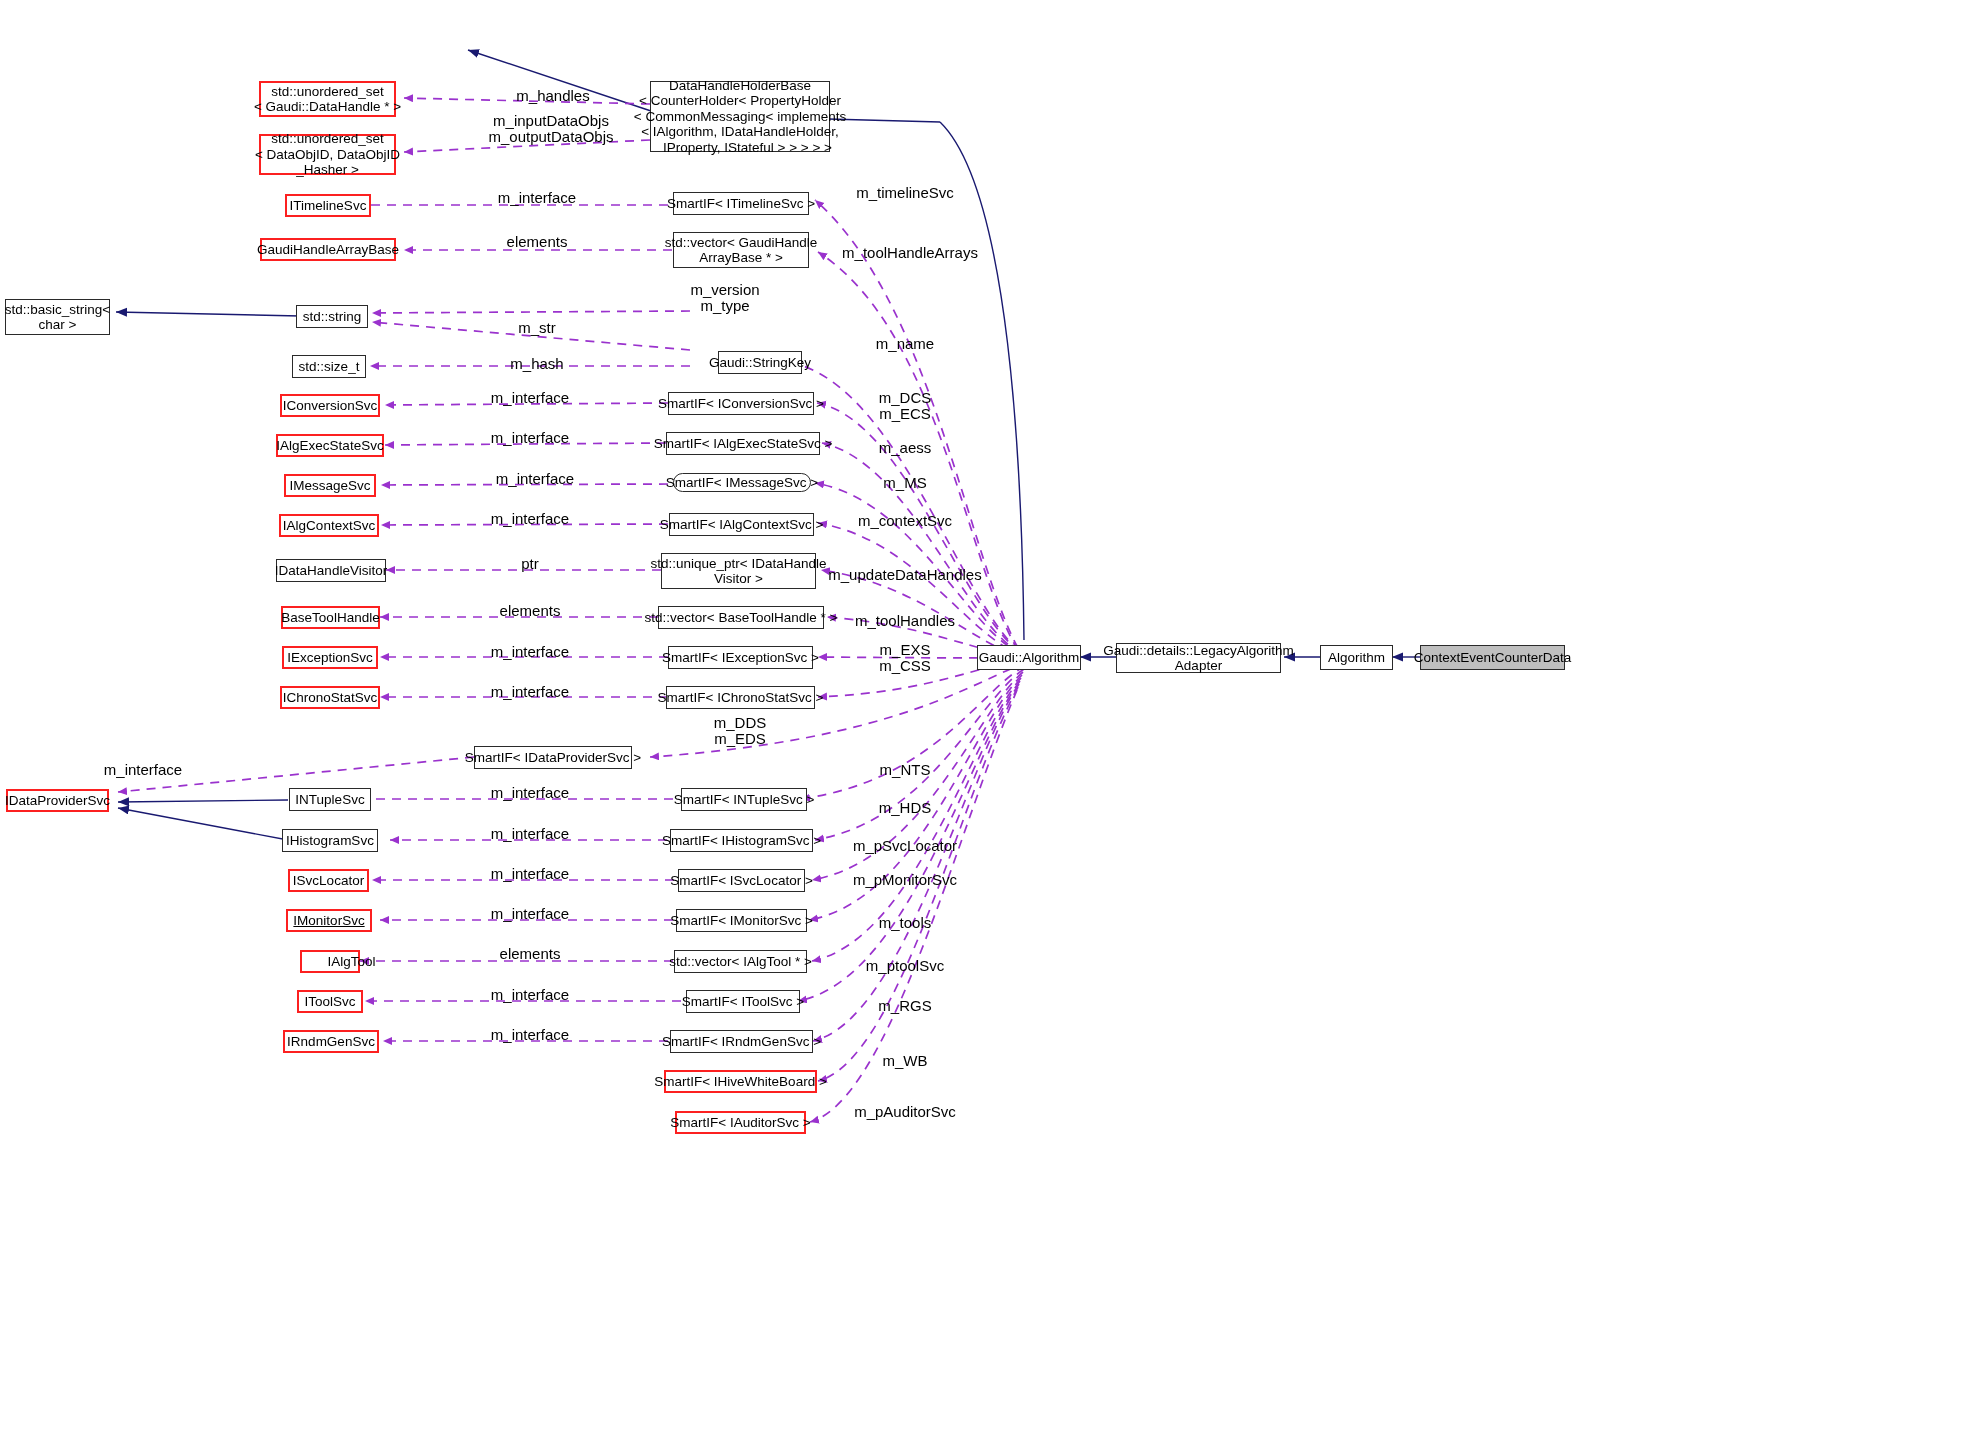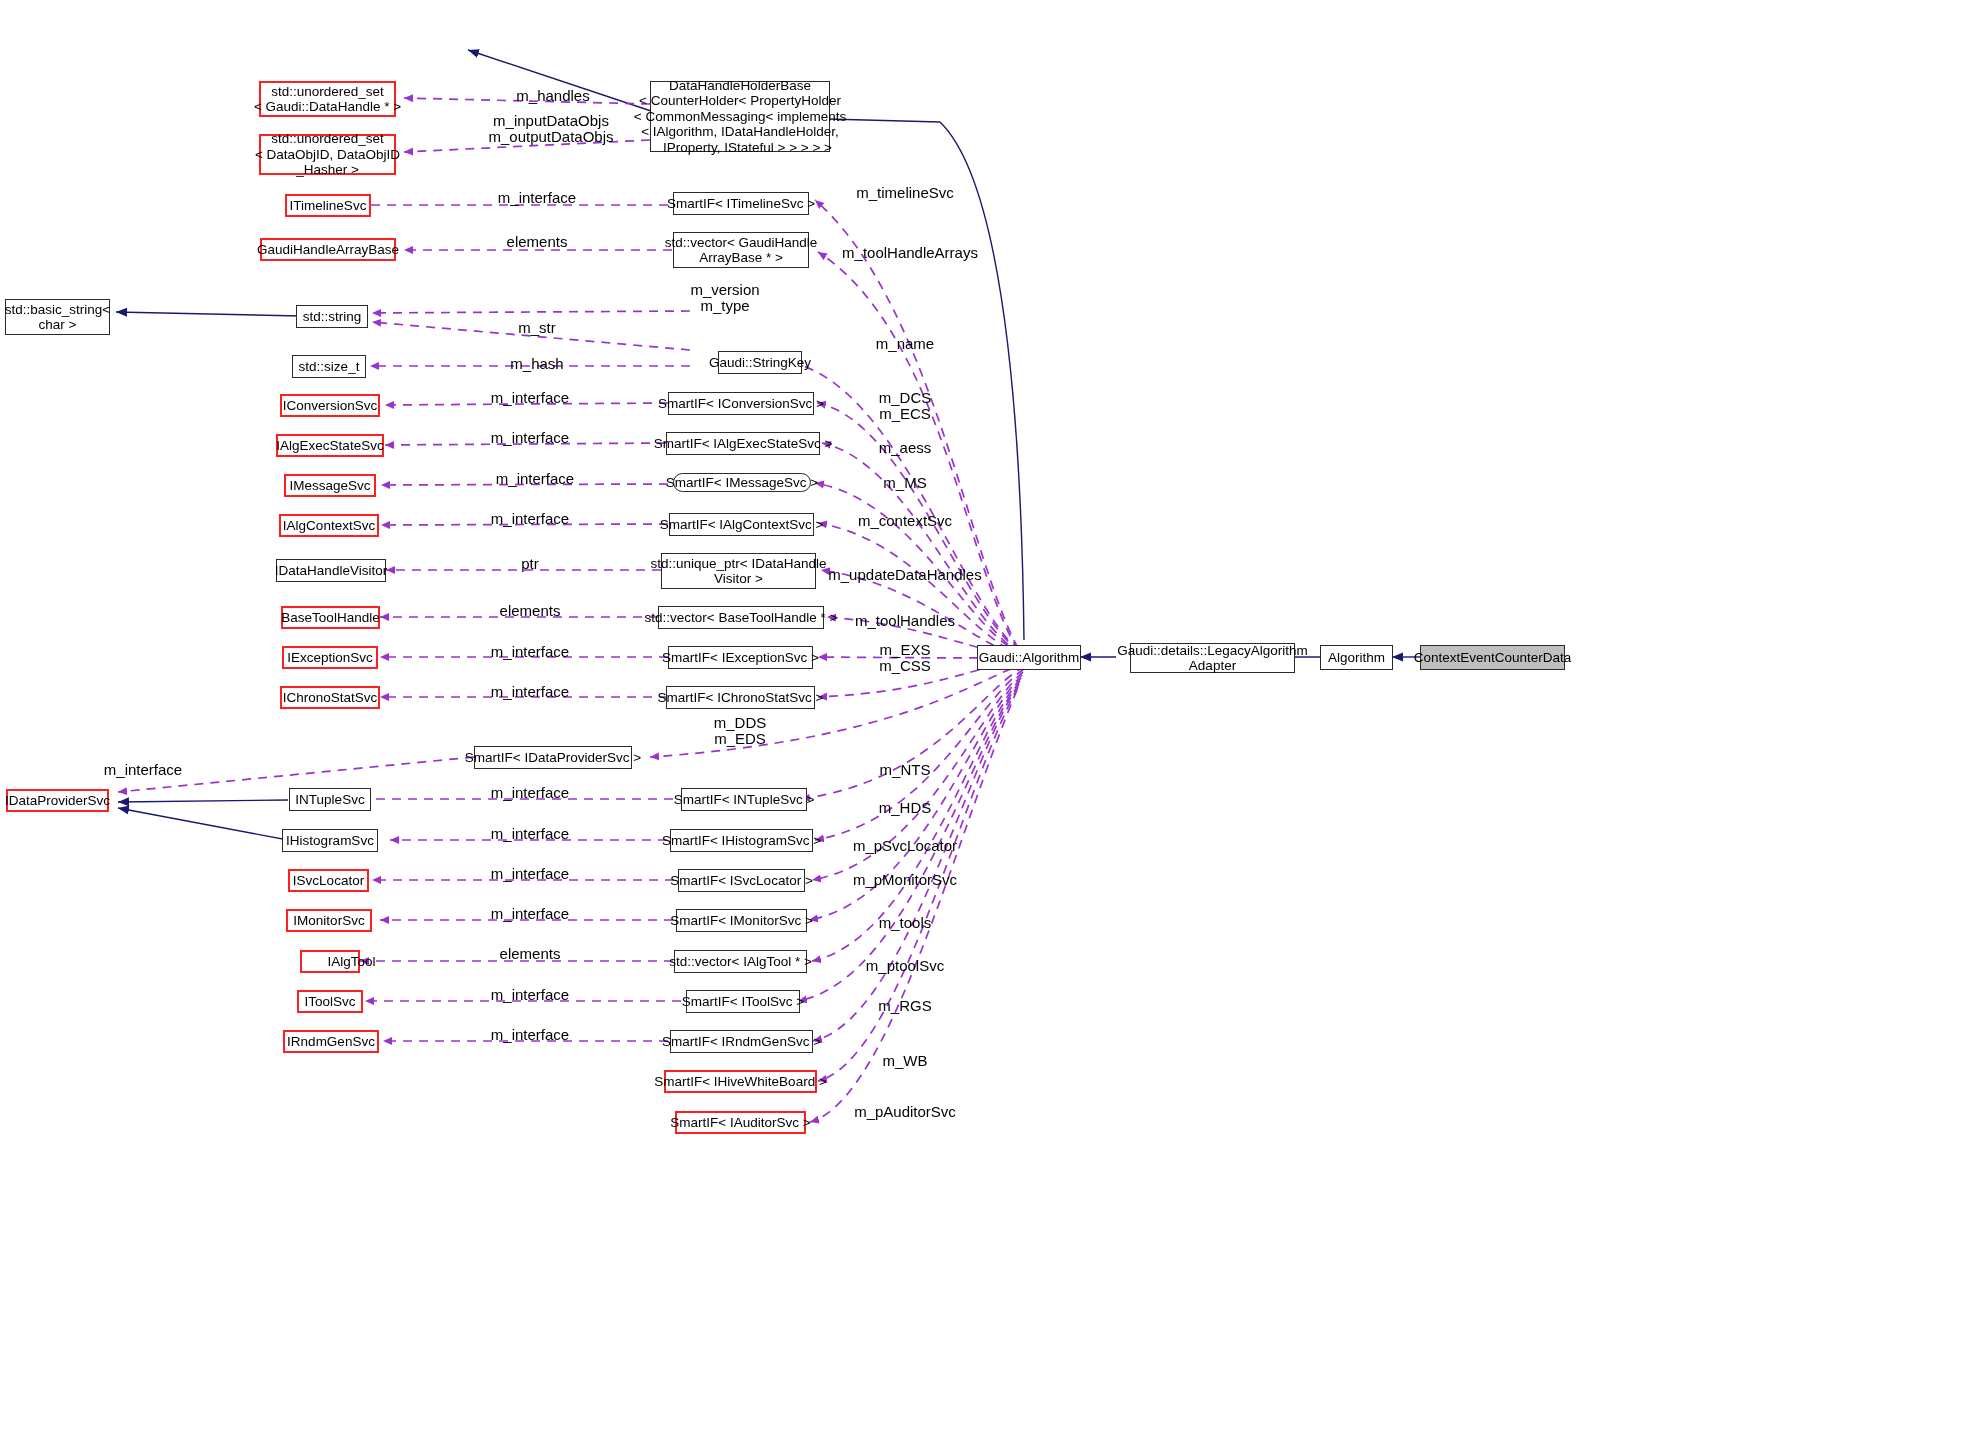--- a/index.html
+++ b/index.html
@@ -151,21 +151,21 @@
   <div class="node red" style="left:280px;top:686px;width:100px;height:23px;">IChronoStatSvc</div>
 
   <div class="node red" style="left:6px;top:789px;width:103px;height:23px;">IDataProviderSvc</div>
 
   <div class="node black" style="left:289px;top:788px;width:82px;height:23px;">INTupleSvc</div>
 
   <div class="node black" style="left:282px;top:829px;width:96px;height:23px;">IHistogramSvc</div>
 
   <div class="node red" style="left:288px;top:869px;width:81px;height:23px;">ISvcLocator</div>
 
-  <div class="node red" style="left:286px;top:909px;width:86px;height:23px;">IMonitorSvc</div>
+  <div class="node red" style="left:286px;top:909px;width:86px;height:23px;text-decoration:underline;">IMonitorSvc</div>
 
   <div class="node red" style="left:300px;top:950px;width:60px;height:23px;padding-left:48px;">IAlgTool</div>
 
   <div class="node red" style="left:297px;top:990px;width:66px;height:23px;">IToolSvc</div>
 
   <div class="node red" style="left:283px;top:1030px;width:96px;height:23px;">IRndmGenSvc</div>
 
   <div class="node black" style="left:650px;top:81px;width:180px;height:71px;">DataHandleHolderBase
 &lt; CounterHolder&lt; PropertyHolder
 &lt; CommonMessaging&lt; implements
@@ -211,21 +211,21 @@
   <div class="node black" style="left:686px;top:990px;width:114px;height:23px;">SmartIF&lt; IToolSvc &gt;</div>
 
   <div class="node black" style="left:670px;top:1030px;width:143px;height:23px;">SmartIF&lt; IRndmGenSvc &gt;</div>
 
   <div class="node red" style="left:664px;top:1070px;width:153px;height:23px;">SmartIF&lt; IHiveWhiteBoard &gt;</div>
 
   <div class="node red" style="left:675px;top:1111px;width:131px;height:23px;">SmartIF&lt; IAuditorSvc &gt;</div>
 
   <div class="node black" style="left:977px;top:645px;width:104px;height:25px;">Gaudi::Algorithm</div>
 
-  <div class="node black" style="left:1116px;top:643px;width:165px;height:30px;margin-left:14px;">Gaudi::details::LegacyAlgorithm
+  <div class="node black" style="left:1116px;top:643px;width:165px;height:30px;">Gaudi::details::LegacyAlgorithm
 Adapter</div>
 
   <div class="node black" style="left:1320px;top:645px;width:73px;height:25px;">Algorithm</div>
 
   <div class="node filled" style="left:1420px;top:645px;width:145px;height:25px;">ContextEventCounterData</div>
 
   <div class="edge-label" style="left:478px;top:88px;width:150px;">m_handles</div>
   <div class="edge-label" style="left:456px;top:113px;width:190px;">m_inputDataObjs
 m_outputDataObjs</div>
   <div class="edge-label" style="left:462px;top:190px;width:150px;">m_interface</div>

